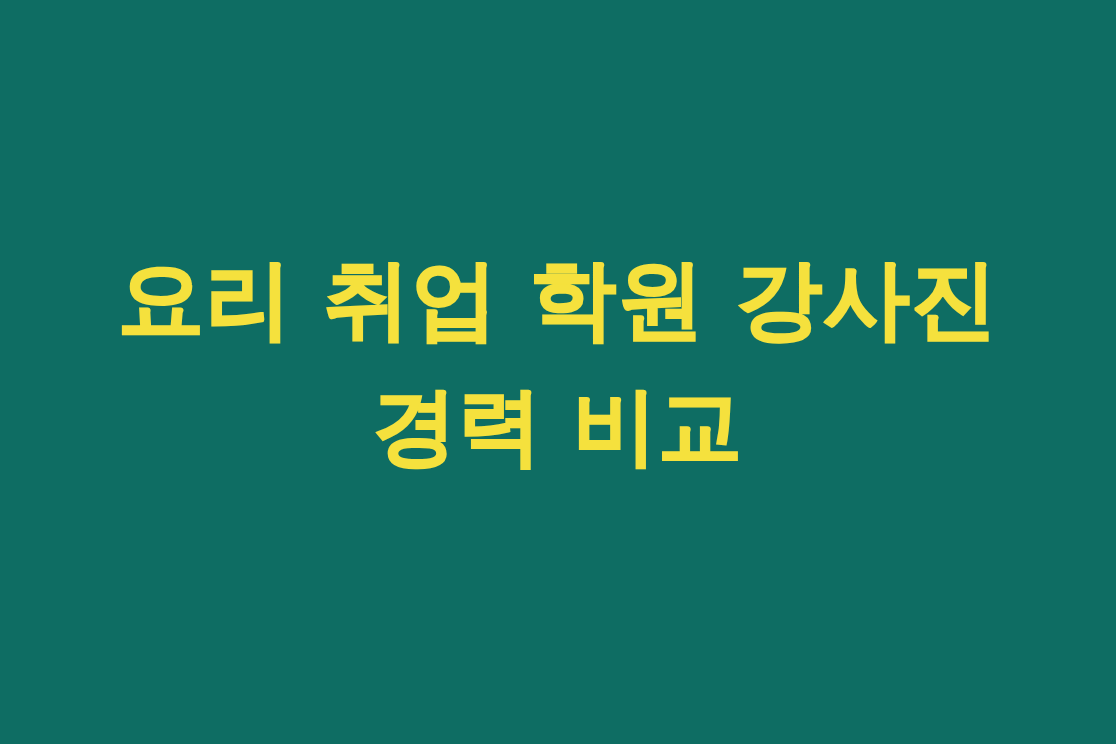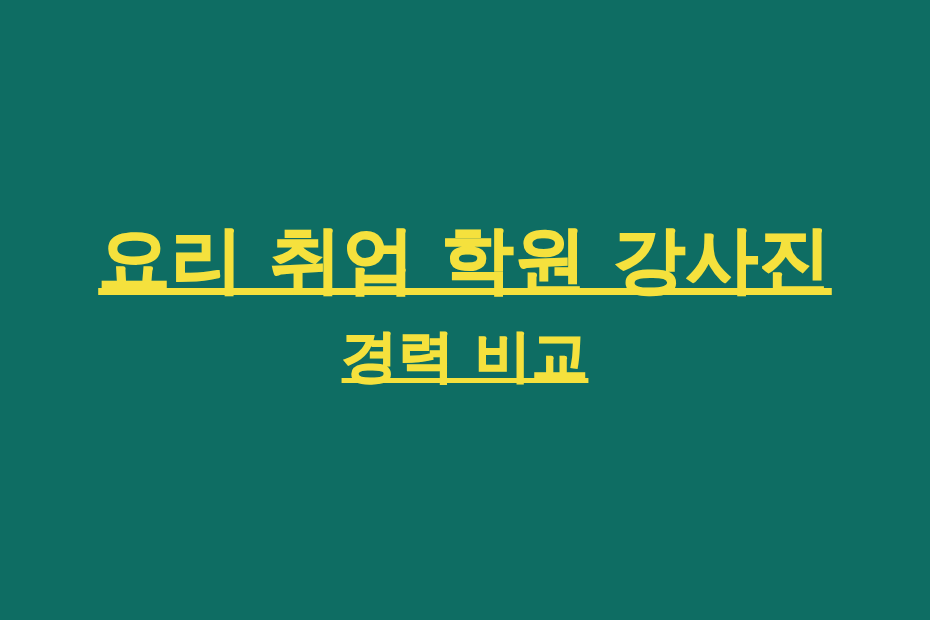--- a/index.html
+++ b/index.html
@@ -39,25 +39,24 @@
     font-family: "DejaVu Sans", "Liberation Sans", sans-serif;
     font-weight: 700;
     font-size: 72px;
     line-height: 1.32;
     letter-spacing: 0.012em;
     white-space: nowrap;
     
     -webkit-text-stroke: 1.5px currentColor;
     paint-order: stroke fill;
     text-rendering: optimizeLegibility;
-    text-decoration: underline;
   }
 
   .headline-line.line-2 {
-    font-size: 56px;
+    font-size: 70px;
     margin-top: 12px;
   }
 </style>
 </head>
 <body>
 
 <div id="poster" style="background-color: rgb(14, 109, 99); color: rgb(245, 225, 61);">
 
   <div id="headline-block">
 

